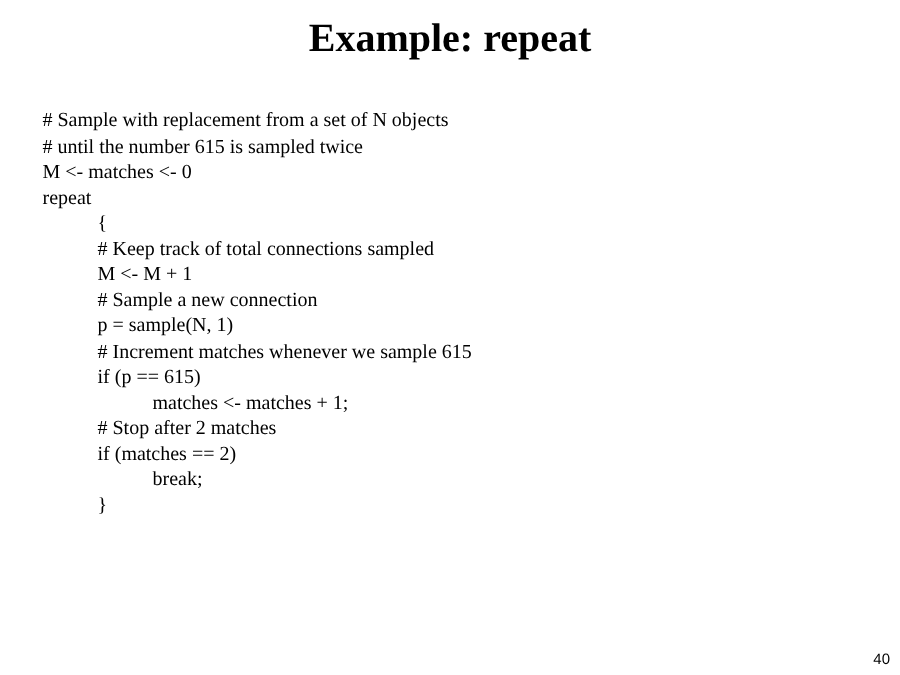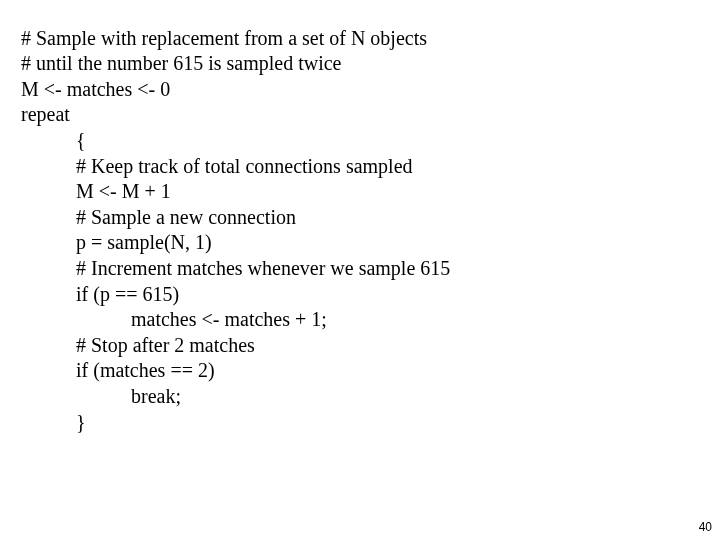--- a/index.html
+++ b/index.html
@@ -20,40 +20,41 @@
     box-sizing: border-box;
   }
   .title {
     text-align: center;
     font-weight: bold;
     font-size: 32px;
     padding-top: 12px;
     padding-bottom: 18px;
   }
   .code {
-    font-size: 20px;
+    font-size: 16px;
     line-height: 1.28;
-    padding-left: 21px;
+    padding-left: 34px;
     white-space: pre;
   }
   .pagenum {
     position: absolute;
     right: 8px;
     bottom: 6px;
     font-family: Arial, Helvetica, sans-serif;
     font-size: 12px;
     color: #000;
     margin-left: 32px;
   }
 </style>
 </head>
 <body>
 
 <div class="slide">
 
+  <div class="title">Example: repeat</div>
 
   <div class="code">
 <span># Sample with replacement from a set of N objects</span>
 <span># until the number 615 is sampled twice</span>
 <span>M &lt;- matches &lt;- 0</span>
 <span>repeat</span>
 <span>           {</span>
 <span>           # Keep track of total connections sampled</span>
 <span>           M &lt;- M + 1</span>
 <span>           # Sample a new connection</span>

